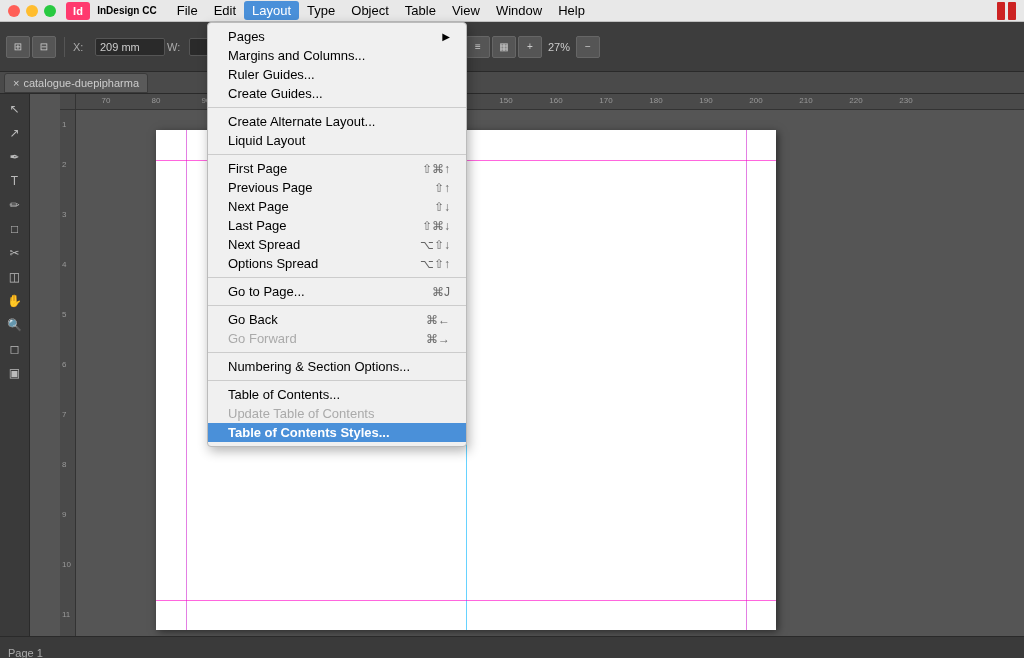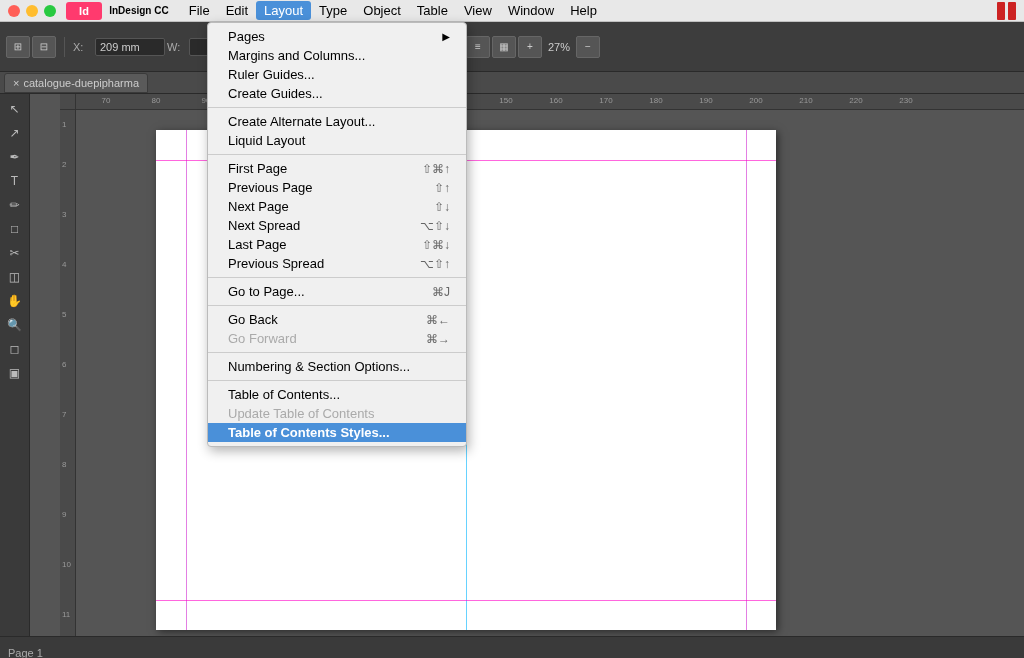--- a/index.html
+++ b/index.html
@@ -321,21 +321,21 @@
       display: flex;
       align-items: center;
       padding: 16px 8px;
       color: #aaa;
       font-size: 11px;
       gap: 8px;
     }
 
     
     .id-logo {
-      width: 36px;
+      width: 24px;
       height: 18px;
       background: #ff3a6e;
       border-radius: 3px;
       display: flex;
       align-items: center;
       justify-content: center;
       color: #fff;
       font-weight: bold;
       font-size: 11px;
     }
@@ -579,29 +579,29 @@
   </div>
   <div class="dd-item">
     <span class="dd-item-label">Previous Page</span>
     <span class="dd-shortcut">⇧↑</span>
   </div>
   <div class="dd-item">
     <span class="dd-item-label">Next Page</span>
     <span class="dd-shortcut">⇧↓</span>
   </div>
   <div class="dd-item">
+    <span class="dd-item-label">Last Page</span>
+    <span class="dd-shortcut">⇧⌘↓</span>
+  </div>
+  <div class="dd-item">
     <span class="dd-item-label">Next Spread</span>
     <span class="dd-shortcut">⌥⇧↓</span>
   </div>
   <div class="dd-item">
-    <span class="dd-item-label">Last Page</span>
-    <span class="dd-shortcut">⇧⌘↓</span>
-  </div>
-  <div class="dd-item">
-    <span class="dd-item-label">Previous Spread</span>
+    <span class="dd-item-label">Options Spread</span>
     <span class="dd-shortcut">⌥⇧↑</span>
   </div>
   <div class="dd-separator"></div>
   <div class="dd-item">
     <span class="dd-item-label">Go to Page...</span>
     <span class="dd-shortcut">⌘J</span>
   </div>
   <div class="dd-separator"></div>
   <div class="dd-item">
     <span class="dd-item-label">Go Back</span>

